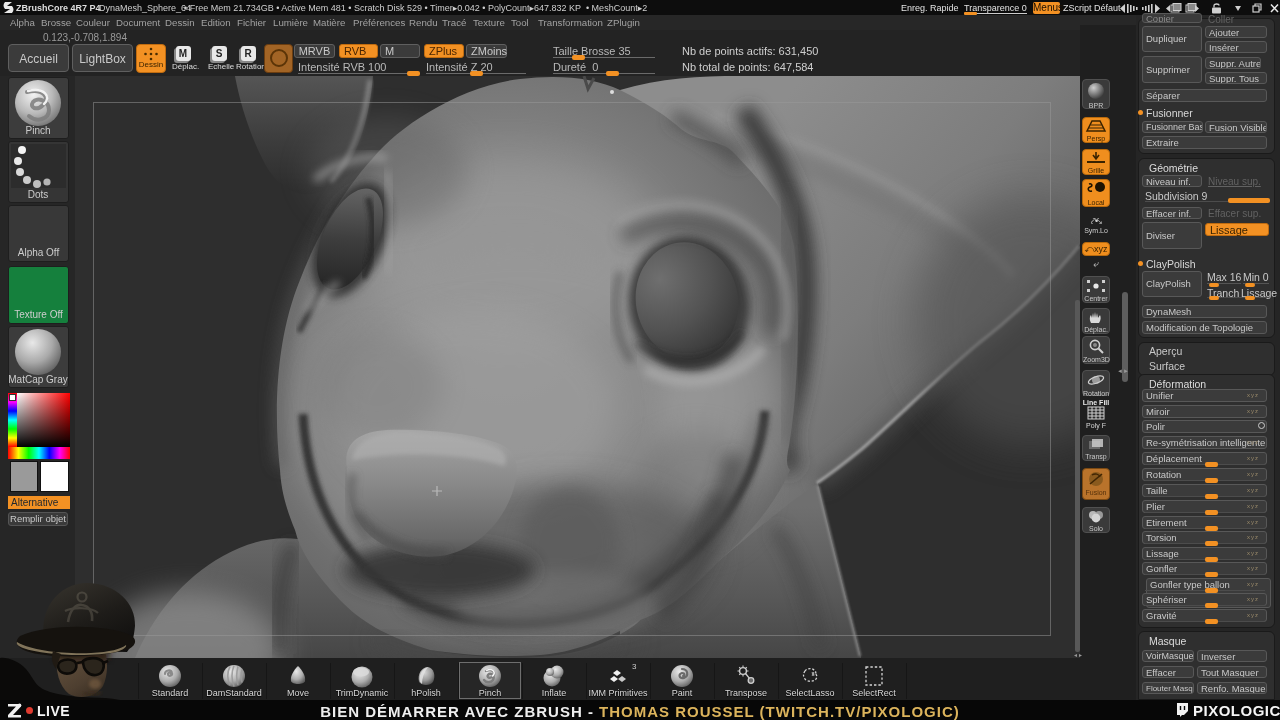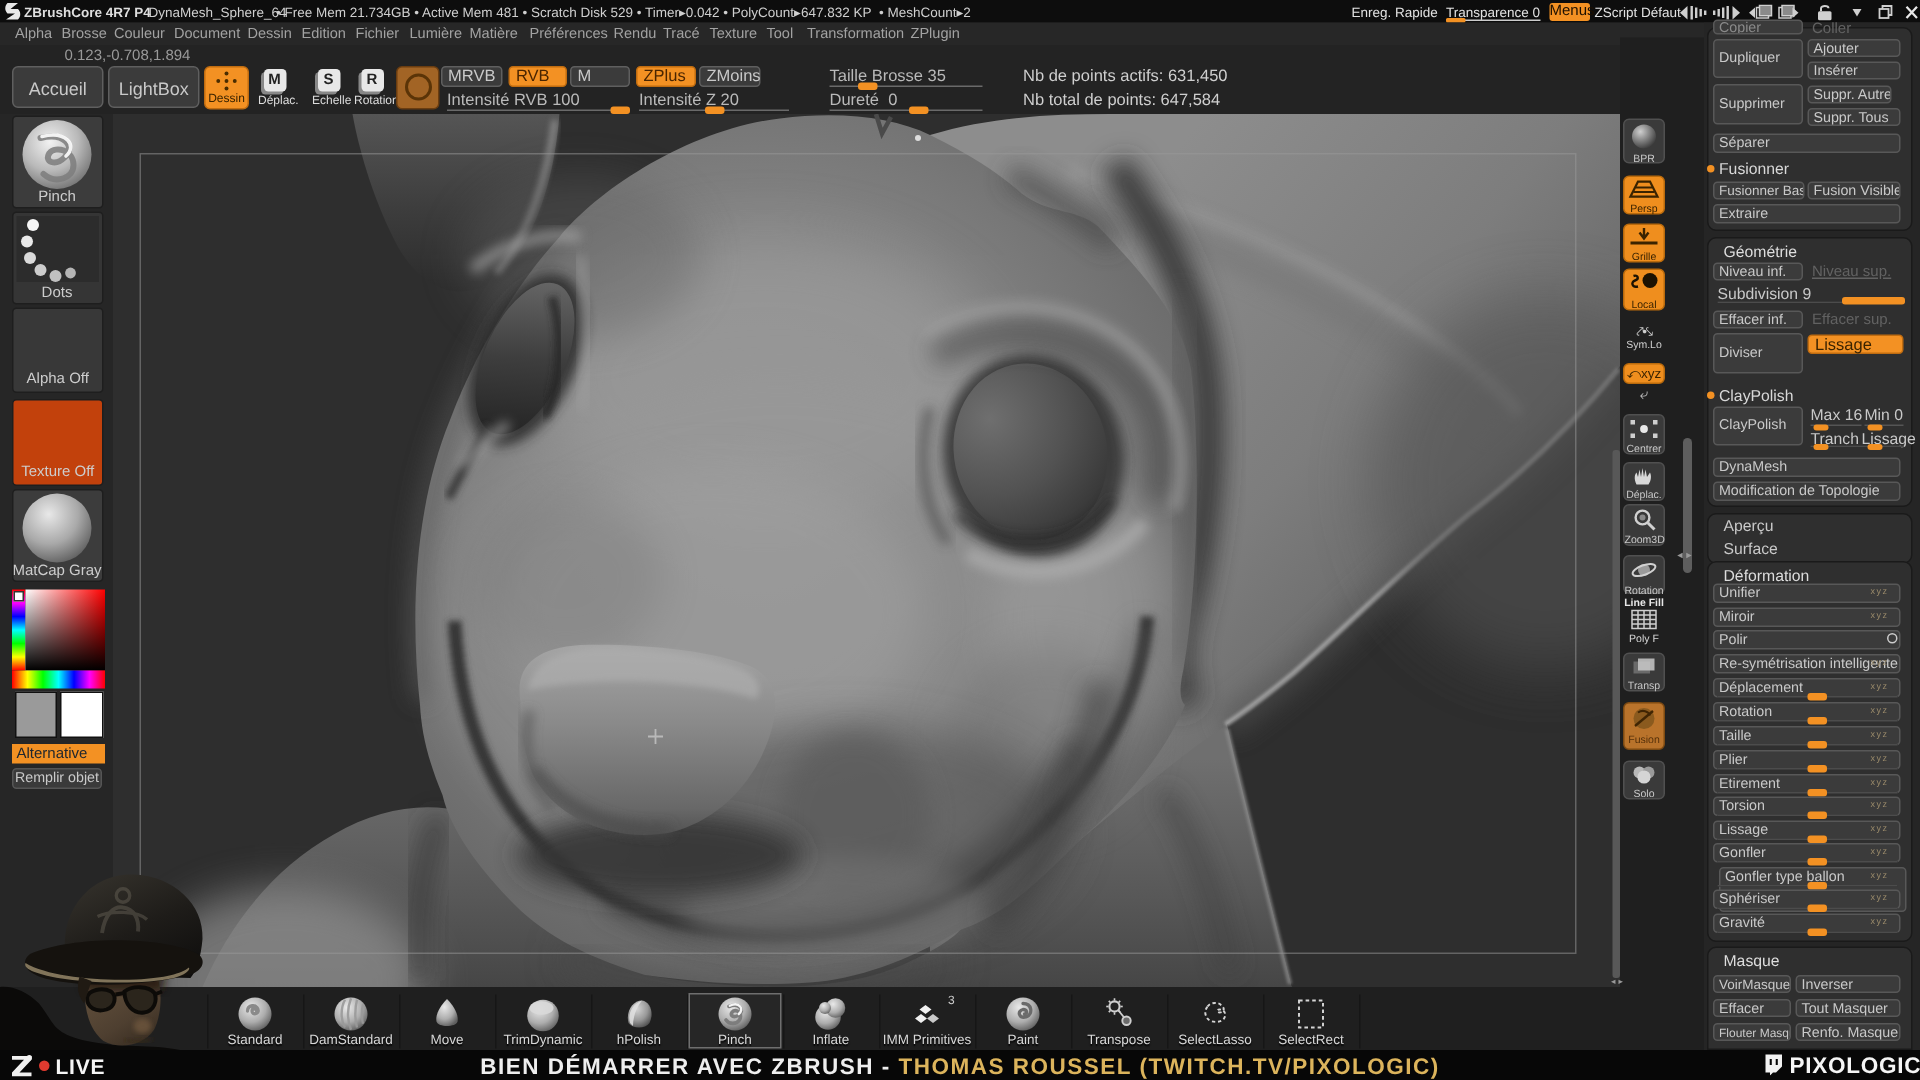--- a/index.html
+++ b/index.html
@@ -308,21 +308,21 @@
       <circle cx="28" cy="42" r="4" fill="#c0c0c0"></circle>
       <circle cx="38" cy="40" r="3.6" fill="#b5b5b5"></circle>
       <text x="29" y="56" font-size="10" fill="#cdcdcd" text-anchor="middle">Dots</text>
     </svg>
   </div>
 
   <div class="abs" style="left:8px;top:205px;width:61px;height:57px;background:#383838;border:1px solid #1e1e1e;border-radius:3px;">
     <div style="position:absolute;left:0;bottom:3px;width:100%;text-align:center;font-size:10px;color:#cdcdcd;">Alpha Off</div>
   </div>
 
-  <div class="abs" style="left:8px;top:266px;width:61px;height:58px;background:#c2410c;border:1px solid #1e1e1e;border-radius:3px;">
+  <div class="abs" style="left:8px;top:266px;width:61px;height:58px;background:#15803d;border:1px solid #1e1e1e;border-radius:3px;">
     <div style="position:absolute;left:0;bottom:3px;width:100%;text-align:center;font-size:10px;color:#cdcdcd;">Texture Off</div>
   </div>
 
   <div class="abs" style="left:8px;top:326px;width:61px;height:62px;background:#3c3c3c;border:1px solid #1e1e1e;border-radius:3px;">
     <svg width="59" height="60" viewBox="0 0 59 60">
       <defs>
         <radialGradient id="mcg" cx="38%" cy="30%" r="78%">
           <stop offset="0%" stop-color="#e8e8e8"></stop>
             <stop offset="55%" stop-color="#a9a9a9"></stop>
             <stop offset="100%" stop-color="#585858"></stop>

